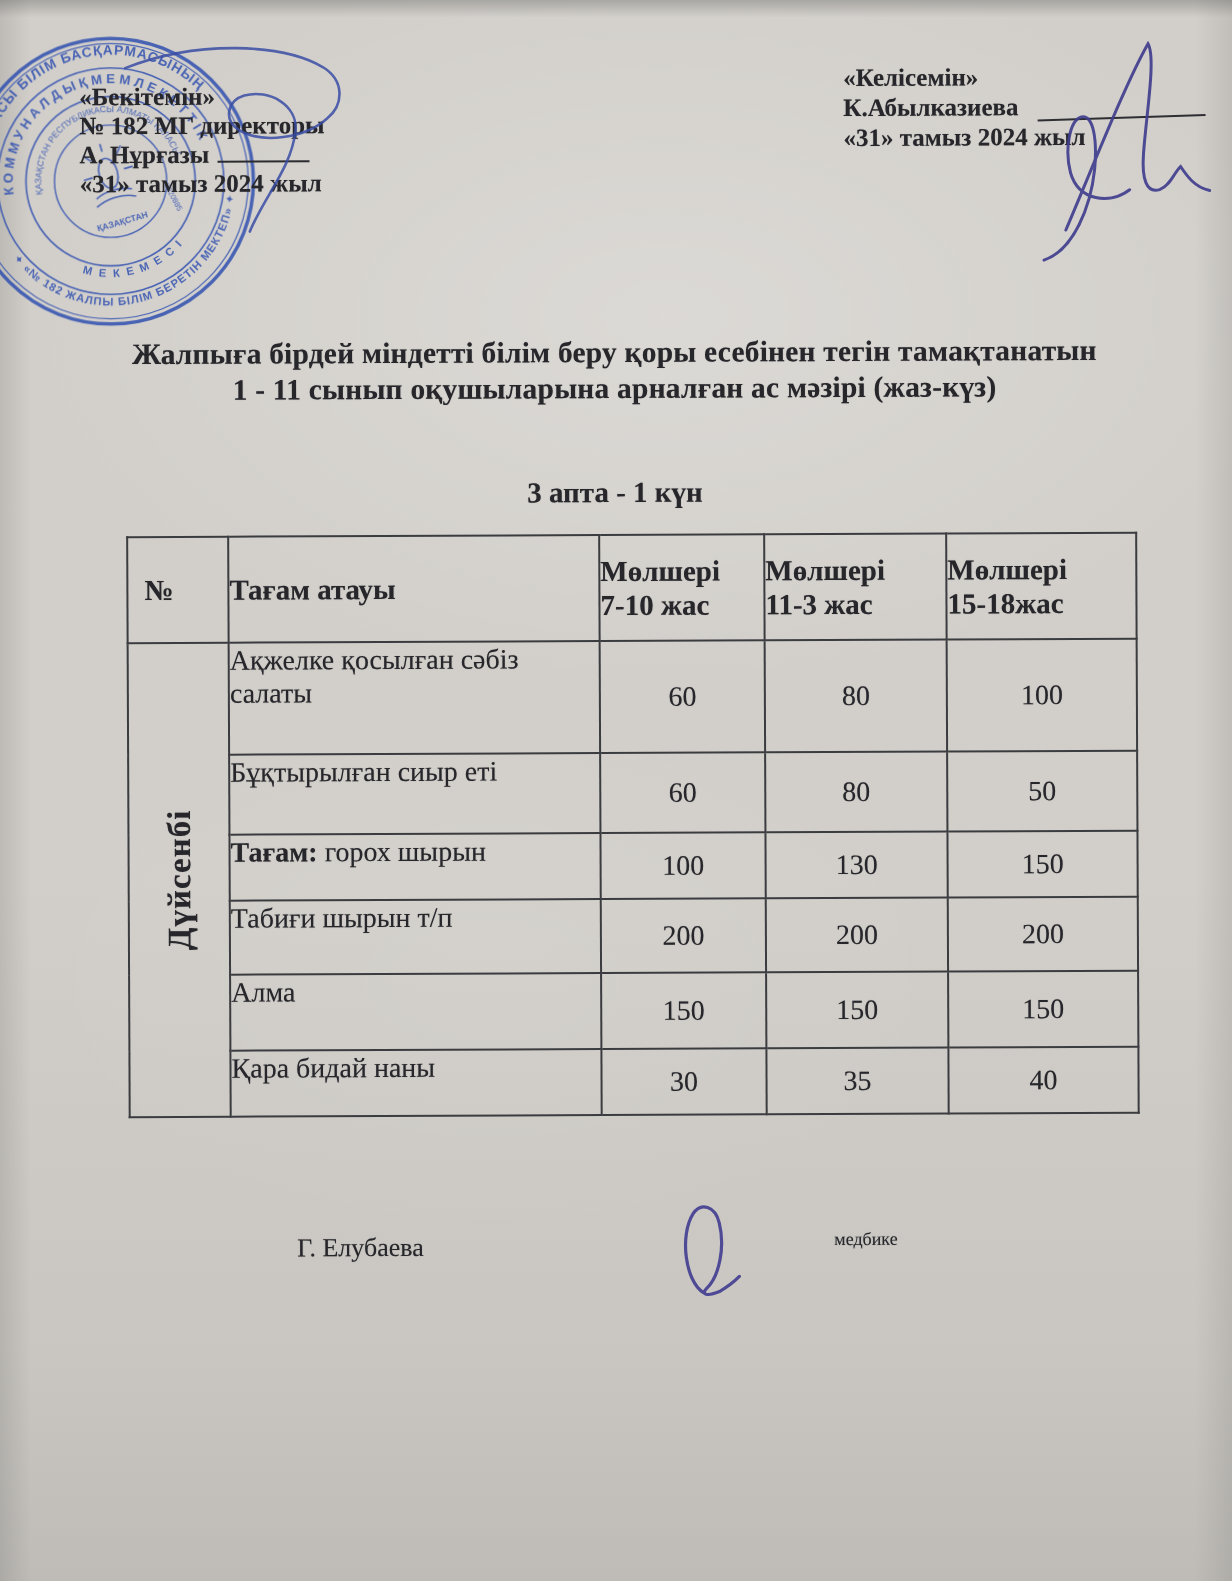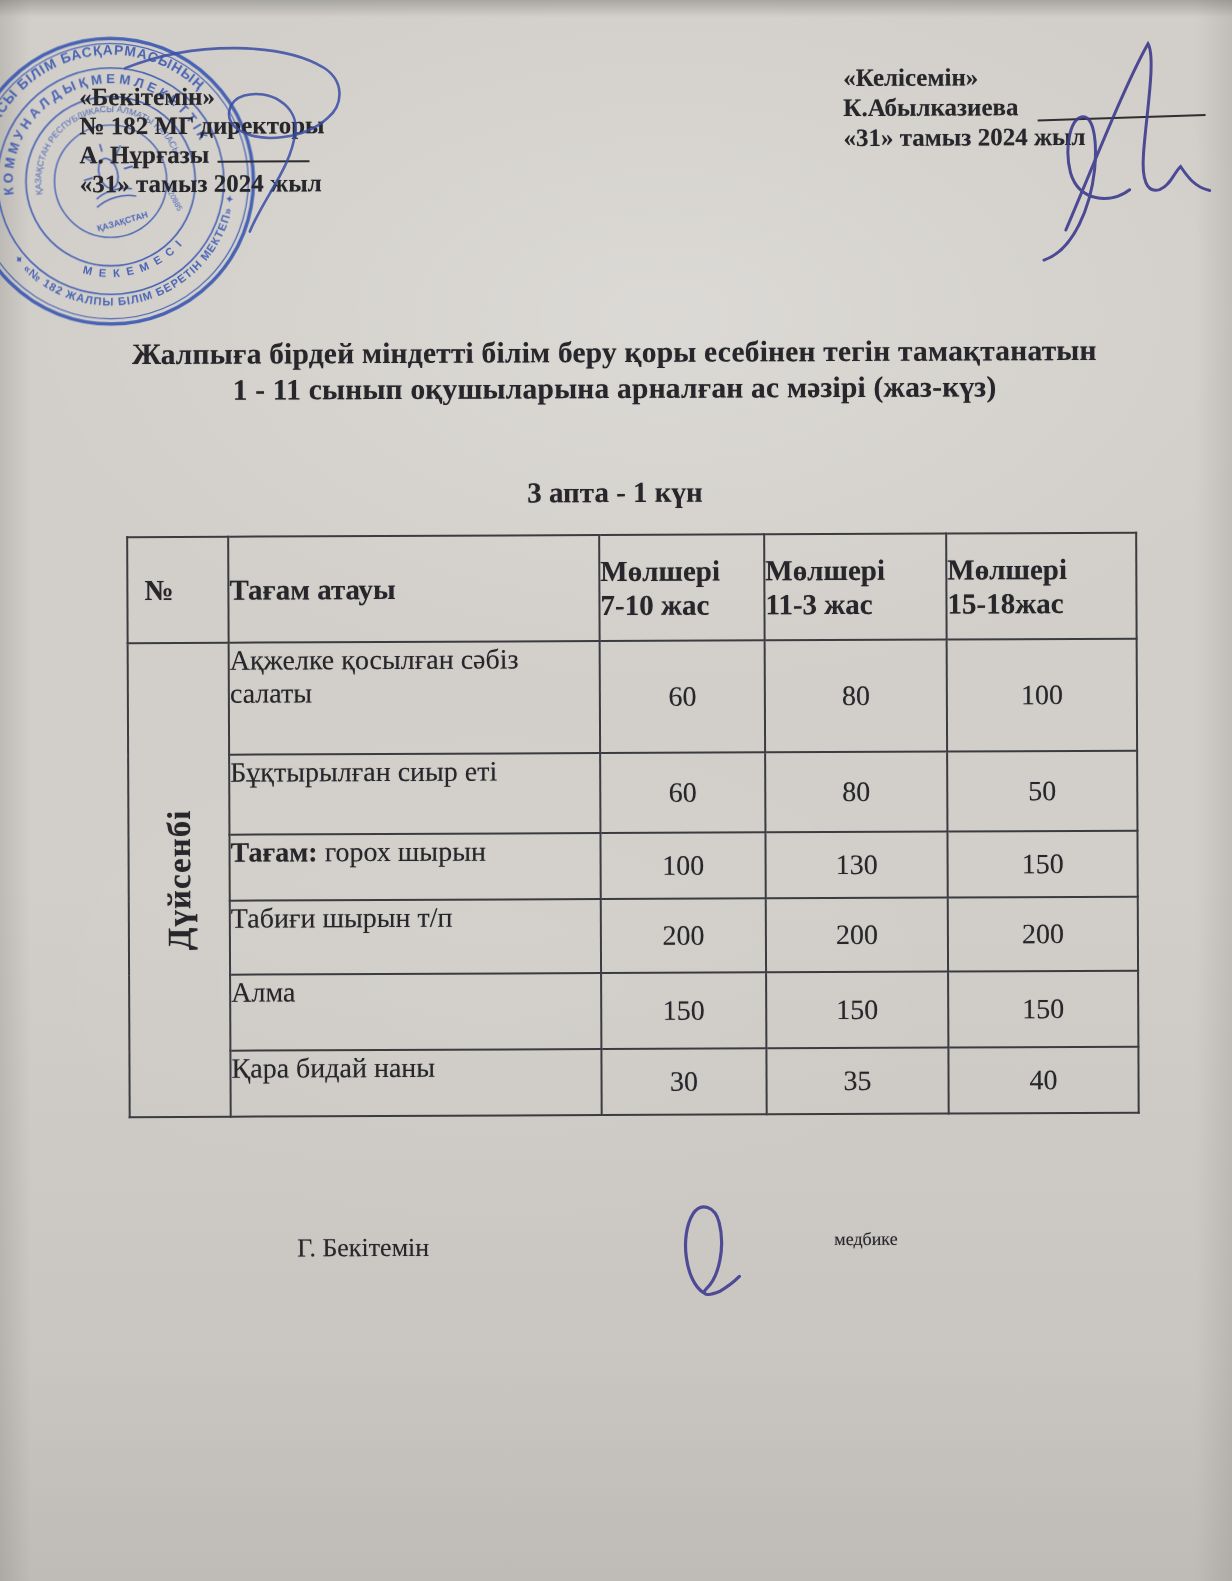--- a/index.html
+++ b/index.html
@@ -176,21 +176,21 @@
       </tr>
       <tr style="height:66px">
         <td class="dish">Қара бидай наны</td>
         <td class="val">30</td>
         <td class="val">35</td>
         <td class="val">40</td>
       </tr>
     </tbody>
       </table>
 
-    <div class="footer-name soft">Г. Бекітемін</div>
+    <div class="footer-name soft">Г. Елубаева</div>
     <div class="footer-role soft">медбике</div>
 
     <svg class="sig-overlay" viewBox="0 0 1232 1581">
       <g fill="none" stroke="#3a4da5" stroke-width="2.6" stroke-linecap="round" opacity=".85">
         <path d="M 128,66 C 200,38 286,42 326,66 C 348,80 346,104 330,117 C 308,137 264,143 241,128 C 226,118 230,99 247,94 C 272,87 301,104 298,130 C 294,166 266,196 252,230"></path>
       </g>
       <g fill="none" stroke="#413e8e" stroke-width="3" stroke-linecap="round" opacity=".92">
         <path d="M 1046,262 C 1076,252 1093,208 1097,172 C 1100,142 1096,116 1084,119 C 1072,122 1067,152 1073,175 C 1081,203 1112,207 1132,192"></path>
         <path d="M 1068,232 C 1094,172 1128,86 1151,46 C 1159,60 1149,116 1146,156 C 1144,182 1149,196 1162,192 C 1173,188 1177,174 1183,169 C 1189,178 1197,190 1212,193"></path>
       </g>

